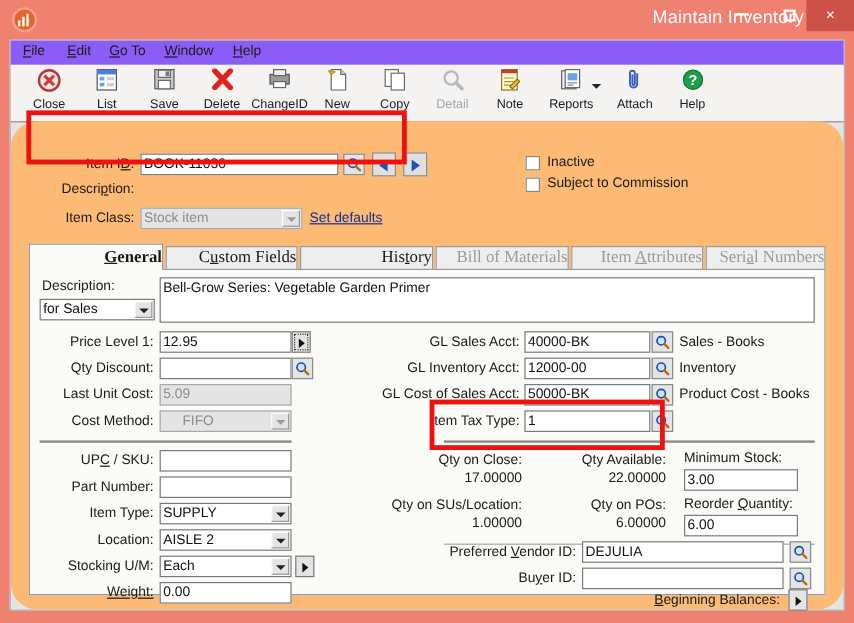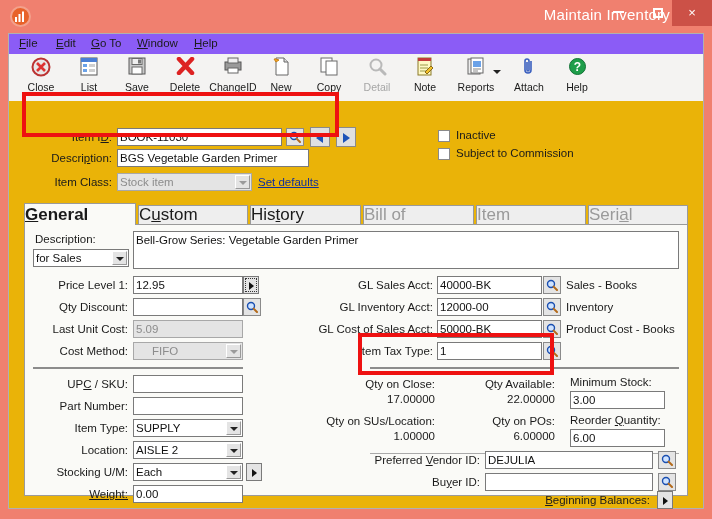--- a/index.html
+++ b/index.html
@@ -79,21 +79,22 @@
   .tb-label{font-size:10.5px;color:#1a1a1a;margin-top:1px;display:block;
             font-family:"Liberation Sans", sans-serif;}
   .tb-disabled .tb-label{color:#a6a6a6;}
   .tb-caret{position:absolute;right:2px;top:13px;width:0;height:0;
             border-left:4px solid transparent;border-right:4px solid transparent;
             border-top:4px solid #222;}
 
   
   .bodyarea{
     position:absolute;left:0;top:67px;width:694px;height:407px;
-    background:#eab308;
+    background:#fdba74;
+    border-radius:22px;
   }
   .lbl{position:absolute;font-size:11.5px;color:#1a1a1a;white-space:nowrap;
        font-family:"Liberation Sans", sans-serif;}
   .lbl u{text-decoration:underline;}
   .lbl-r{position:absolute;font-size:11.5px;color:#1a1a1a;white-space:nowrap;text-align:right;
        font-family:"Liberation Sans", sans-serif;}
   .txt{
     position:absolute;background:#fff;border:1px solid #7a7a7a;
     box-sizing:border-box;height:18px;line-height:16px;
     font-size:11.5px;padding:0 2px;color:#111;
@@ -142,22 +143,22 @@
   }
   .link{
     position:absolute;font-size:11.5px;color:#11309a;text-decoration:underline;cursor:default;
     font-family:"Liberation Sans", sans-serif;
   }
   
   .tabstrip{position:absolute;left:15px;top:104px;width:664px;height:20px;}
   .tab{
     position:absolute;top:0;height:20px;background:#eeeeee;
     border:1px solid #9a9a9a;border-bottom:none;box-sizing:border-box;
-    font-size:17px;text-align:left;line-height:18px;color:#1a1a1a;
-    font-family:Liberation Sans, sans-serif;cursor:default;
+    font-size:14px;text-align:right;line-height:18px;color:#1a1a1a;
+    font-family:Liberation Serif, serif;cursor:default;
     transform:skewX(0deg);
   }
   .tab.active{background:#fafaf7;font-weight:bold;height:22px;top:-2px;line-height:21px;z-index:3;}
   .tab.dis{color:#9a9a9a;}
   .tab u{text-decoration:underline;}
   .panel{
     position:absolute;left:15px;top:123px;width:664px;height:272px;
     background:#fafaf7;border:1px solid #9a9a9a;box-sizing:border-box;
   }
   .sep{position:absolute;height:2px;background:#8c8c8c;}
@@ -337,21 +338,20 @@
           </svg>
       </div>
       <div class="navbtn left" style="left:301px;top:26px;">
           <i></i>
         </div>
       <div class="navbtn right" style="left:327px;top:26px;">
           <i></i>
         </div>
 
       <div class="lbl-r" style="left:18px;top:51px;width:85px;">Descri<u>p</u>tion:</div>
-      <div class="txt" style="left:108px;top:48px;width:192px;">BGS Vegetable Garden Primer</div>
 
       <div class="lbl-r" style="left:28px;top:75px;width:75px;">Item Class:</div>
       <div class="sel ro" style="left:108px;top:72px;width:135px;">
         <span>Stock item</span>
         <span class="sel-arrow">
             <i></i>
           </span>
       </div>
       <div class="link" style="left:249px;top:75px;">Set defaults</div>
 

